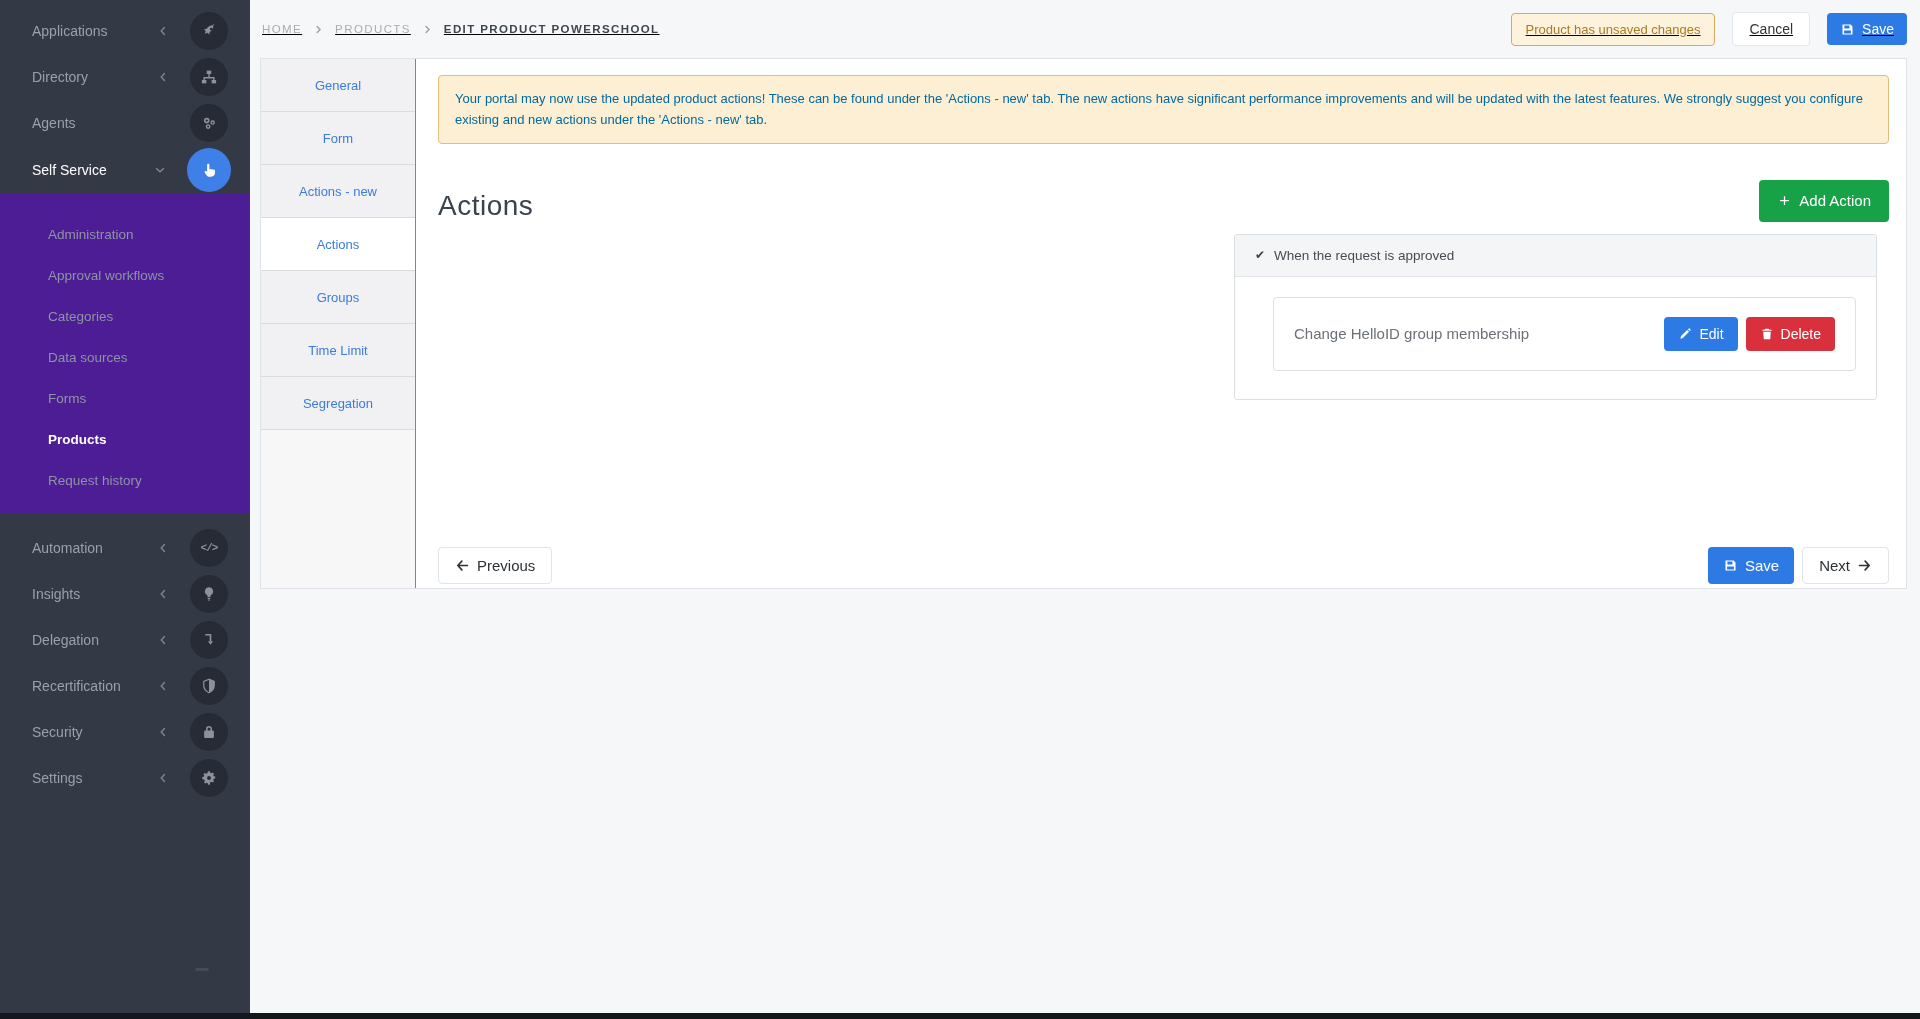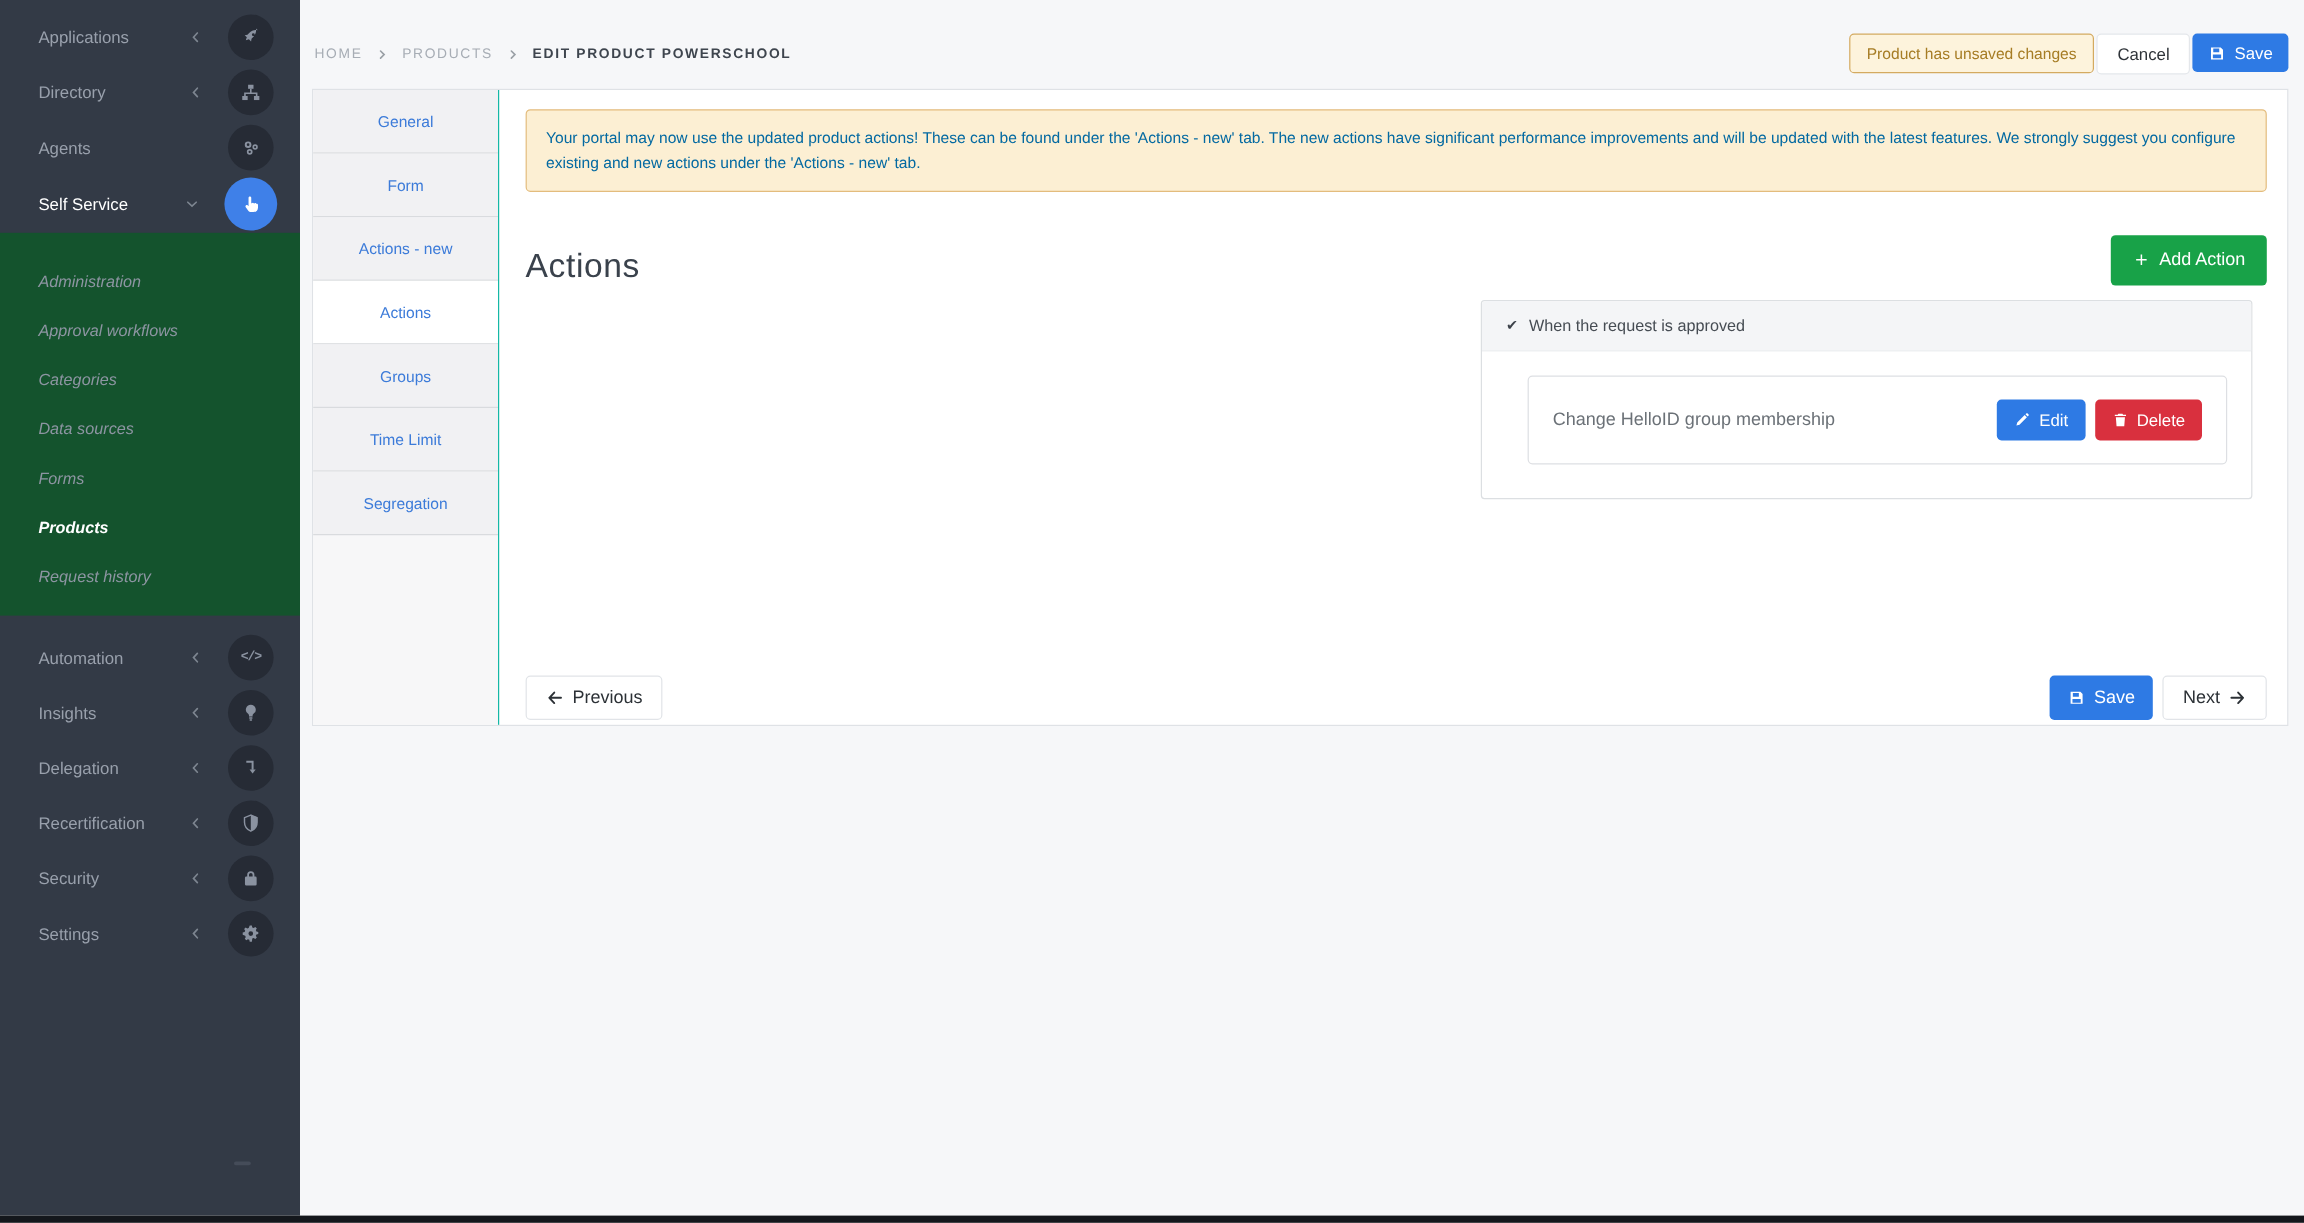--- a/index.html
+++ b/index.html
@@ -28,41 +28,41 @@
   .sb-chev svg { width:14px; height:14px; display:block; }
   .sb-circle {
     width:38px; height:38px; border-radius:50%; background:#262b35;
     display:flex; align-items:center; justify-content:center;
     color:#8a92a0; flex:none; cursor:pointer;
   }
   .sb-circle svg { width:18px; height:18px; display:block; }
   .sb-circle.big { width:44px; height:44px; margin-right:-3px; }
   .sb-circle.active { background:#3f80e8; color:#ffffff; }
   .code-glyph { font-family:"Liberation Mono", monospace; font-size:11px; font-weight:bold; letter-spacing:-1px; }
-  .submenu { background:#14532d; padding:20px 0 12px 0;font-style:italic; }
+  .submenu { background:#4c1d95; padding:20px 0 12px 16px; }
   .submenu-item {
     height:41px; display:flex; align-items:center; padding-left:32px;
     font-size:13.5px; color:#8d95a2; cursor:pointer;
   }
   .submenu-item.active { color:#ffffff; font-weight:bold; }
   .sb-bottom { padding-top:12px; }
   .scroll-hint { position:absolute; left:195px; top:968px; width:14px; height:3px; background:#454c59; border-radius:2px; }
 
   
-  .main { position:absolute; left:250px; top:16px; right:0; height:865px; background:#f6f7f9; }
+  .main { position:absolute; left:250px; top:0; right:0; height:865px; background:#f6f7f9;text-decoration:underline; }
   .footer-bar { position:absolute; left:0; bottom:0; width:1920px; height:6px; background:#14171c; z-index:9; }
 
   
   .topbar { height:58px; display:flex; align-items:center; padding:0 13px 0 12px; }
   .breadcrumb { display:flex; align-items:center; gap:11px; }
   .crumb { font-size:11.5px; letter-spacing:1.4px; color:#a7adb5; font-weight:500; cursor:pointer; }
   .crumb.current { color:#3e454e; font-weight:bold; cursor:default; }
   .crumb-sep { width:11px; height:11px; color:#9aa0a6; }
   .crumb-sep svg { width:11px; height:11px; display:block; }
-  .topbar-right { margin-left:auto; display:flex; align-items:flex-start; gap:2px; }
+  .topbar-right { margin-left:auto; display:flex; align-items:center; gap:17px; }
   .badge-unsaved {
     background:#fdf3dc; border:1px solid #d4aa60; color:#a67c24;
     font-size:13px; padding:8px 14px; border-radius:4px;
   }
   .btn { border:none; border-radius:4px; cursor:pointer; display:inline-flex; align-items:center; justify-content:center; gap:7px; font-family:inherit; }
   .btn svg { display:block; }
   .btn-cancel { background:#ffffff; border:1px solid #e4e7eb; color:#2f3439; font-size:14px; padding:8px 16px; }
   .btn-blue { background:#2e7ae4; color:#ffffff; font-size:14px; padding:8px 13px; }
   .btn-blue svg, .btn-prev svg, .btn-next svg { width:15px; height:15px; }
 

